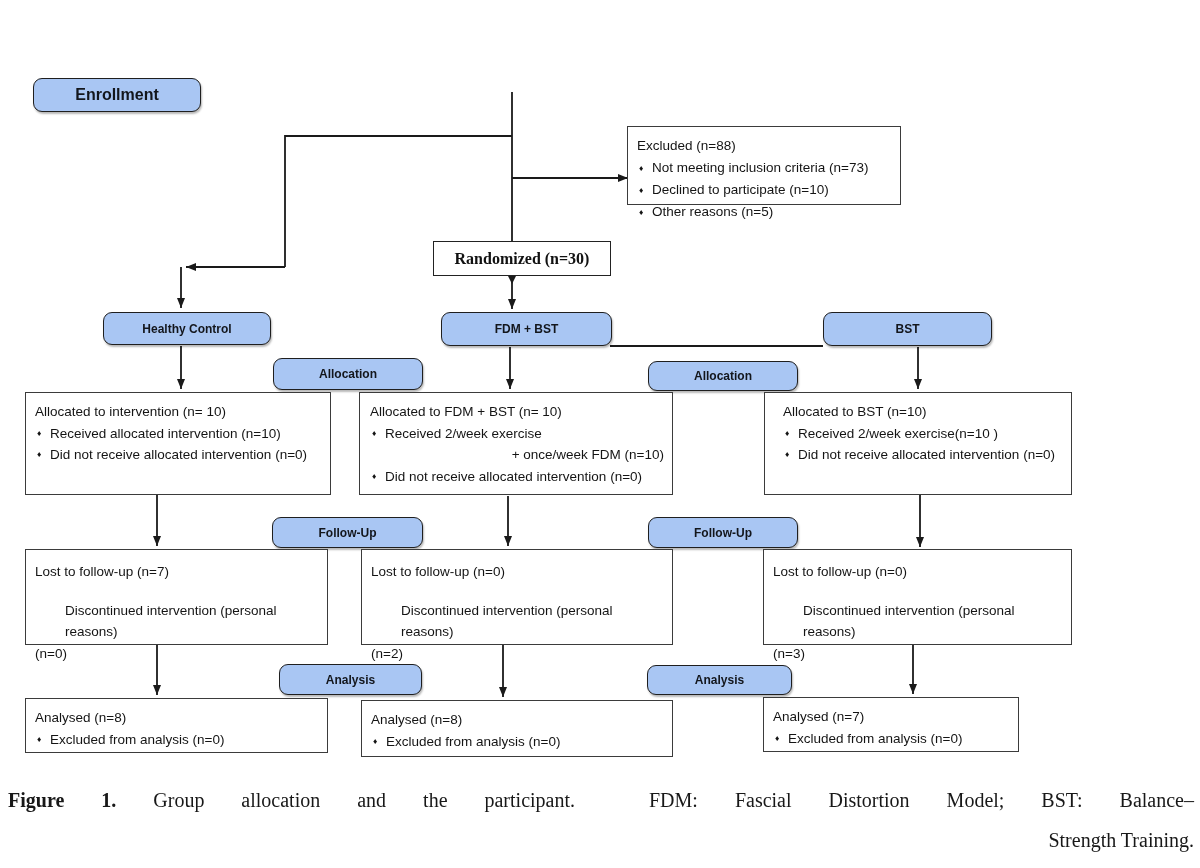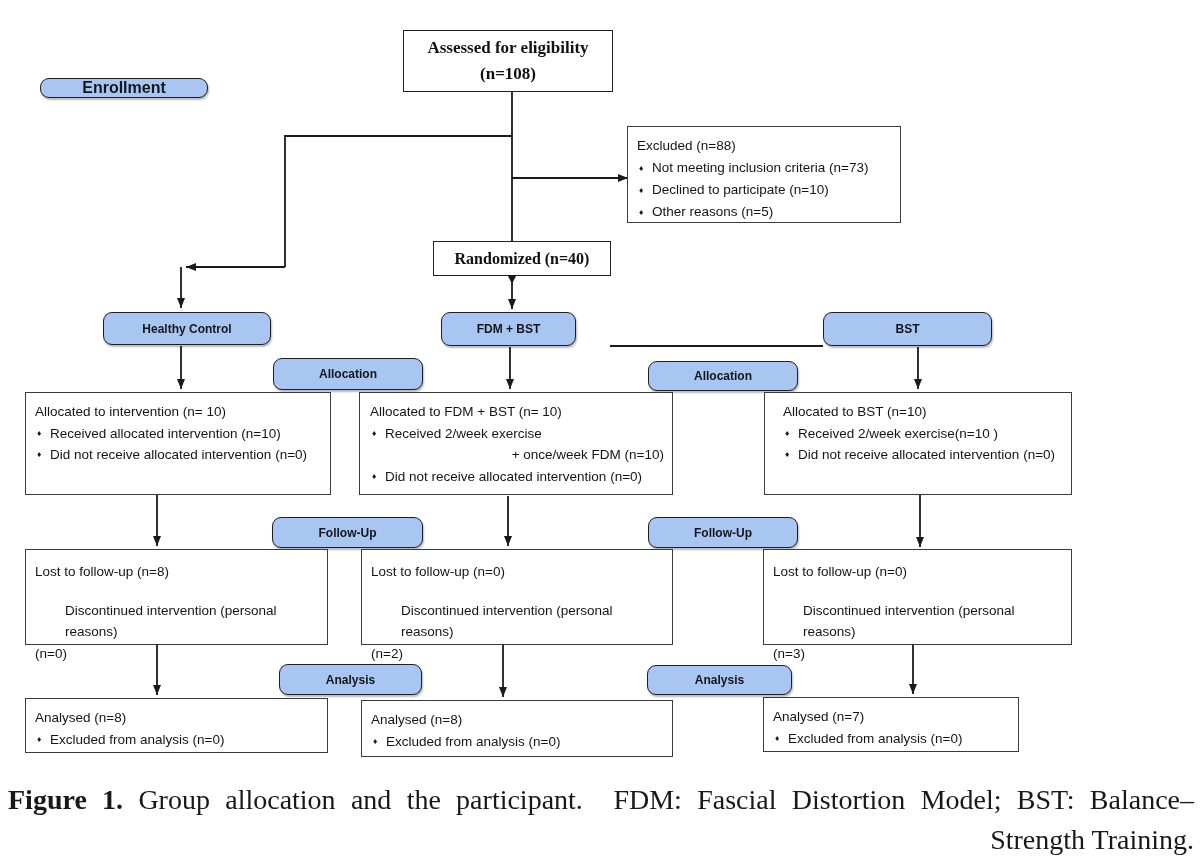--- a/index.html
+++ b/index.html
@@ -26,21 +26,21 @@
     display:flex; align-items:center; justify-content:center; text-align:center;
     box-shadow:1px 2px 2px rgba(0,0,0,0.28);
   }
   .bl { display:flex; }
   .bl .d { flex:none; width:13px; font-size:8.5px; text-align:left; padding-left:2px; }
   .bl .bt { flex:1; }
   .bl.cont { padding-left:7px;text-align:right; }
   .fu-line2 { margin-top:17px;margin-left:30px; }
   #caption {
     position:absolute; left:8px; top:780px; width:1186px; z-index:2;
-    font-family:"Liberation Serif", serif; font-size:28px; line-height:40px; color:#181818;
+    font-family:"Liberation Serif", serif; font-size:20px; line-height:40px; color:#181818;
   }
   #caption .cl1 { text-align:justify; text-align-last:justify; }
   #caption .cl2 { text-align:right; }
 </style>
 </head>
 <body>
 
 <div id="figure">
 
   <svg id="connectors" width="1200" height="868" viewBox="0 0 1200 868">
@@ -63,49 +63,45 @@
       <line x1="918" y1="347" x2="918" y2="389" marker-end="url(#ah)"></line>
       <line x1="157" y1="495" x2="157" y2="546" marker-end="url(#ah)"></line>
       <line x1="508" y1="496" x2="508" y2="546" marker-end="url(#ah)"></line>
       <line x1="920" y1="495" x2="920" y2="547" marker-end="url(#ah)"></line>
       <line x1="157" y1="645" x2="157" y2="695" marker-end="url(#ah)"></line>
       <line x1="503" y1="645" x2="503" y2="697" marker-end="url(#ah)"></line>
       <line x1="913" y1="645" x2="913" y2="694" marker-end="url(#ah)"></line>
     </g>
   </svg>
 
-  <div class="node tbox" style="left:403px; top:30px; width:210px; height:62px;">
-    <div>Assessed for eligibility</div>
-    <div>(n=108)</div>
-  </div>
 
-  <div class="node pill" style="left:40px; top:78px; width:168px; height:20px; font-size:16px;">Enrollment</div>
+  <div class="node pill" style="left:33px; top:78px; width:168px; height:34px; font-size:16px;">Enrollment</div>
 
-  <div class="node wbox" style="left:627px; top:126px; width:274px; height:97px; line-height:22px;">
+  <div class="node wbox" style="left:627px; top:126px; width:274px; height:79px; line-height:22px;">
     <div>Excluded (n=88)</div>
     <div class="bl">
       <span class="d">♦</span>
       <span class="bt">Not meeting inclusion criteria (n=73)</span>
     </div>
     <div class="bl">
       <span class="d">♦</span>
       <span class="bt">Declined to participate (n=10)</span>
     </div>
     <div class="bl">
       <span class="d">♦</span>
       <span class="bt">Other reasons (n=5)</span>
     </div>
   </div>
 
   <div class="node tbox" style="left:433px; top:241px; width:178px; height:35px; font-size:16px;">
-    <div>Randomized (n=40)</div>
+    <div>Randomized (n=30)</div>
   </div>
 
   <div class="node pill" style="left:103px; top:312px; width:168px; height:33px;">Healthy Control</div>
-  <div class="node pill" style="left:441px; top:312px; width:135px; height:34px;">FDM + BST</div>
+  <div class="node pill" style="left:441px; top:312px; width:171px; height:34px;">FDM + BST</div>
   <div class="node pill" style="left:823px; top:312px; width:169px; height:34px;text-align:center;">BST</div>
 
   <div class="node pill" style="left:273px; top:358px; width:150px; height:32px;">Allocation</div>
   <div class="node pill" style="left:648px; top:361px; width:150px; height:30px;">Allocation</div>
 
   <div class="node wbox" style="left:25px; top:392px; width:306px; height:103px;">
     <div>Allocated to intervention (n= 10)</div>
     <div class="bl">
       <span class="d">♦</span>
       <span class="bt">Received allocated intervention (n=10)</span>
@@ -140,21 +136,21 @@
     <div class="bl">
       <span class="d">♦</span>
       <span class="bt">Did not receive allocated intervention (n=0)</span>
     </div>
   </div>
 
   <div class="node pill" style="left:272px; top:517px; width:151px; height:31px;">Follow-Up</div>
   <div class="node pill" style="left:648px; top:517px; width:150px; height:31px;">Follow-Up</div>
 
   <div class="node wbox" style="left:25px; top:549px; width:303px; height:96px; padding-top:11px;">
-    <div>Lost to follow-up (n=8)</div>
+    <div>Lost to follow-up (n=7)</div>
     <div class="fu-line2">Discontinued intervention (personal reasons)</div>
     <div>(n=0)</div>
   </div>
   <div class="node wbox" style="left:361px; top:549px; width:312px; height:96px; padding-top:11px;">
     <div>Lost to follow-up (n=0)</div>
     <div class="fu-line2">Discontinued intervention (personal reasons)</div>
     <div>(n=2)</div>
   </div>
   <div class="node wbox" style="left:763px; top:549px; width:309px; height:96px; padding-top:11px;">
     <div>Lost to follow-up (n=0)</div>

